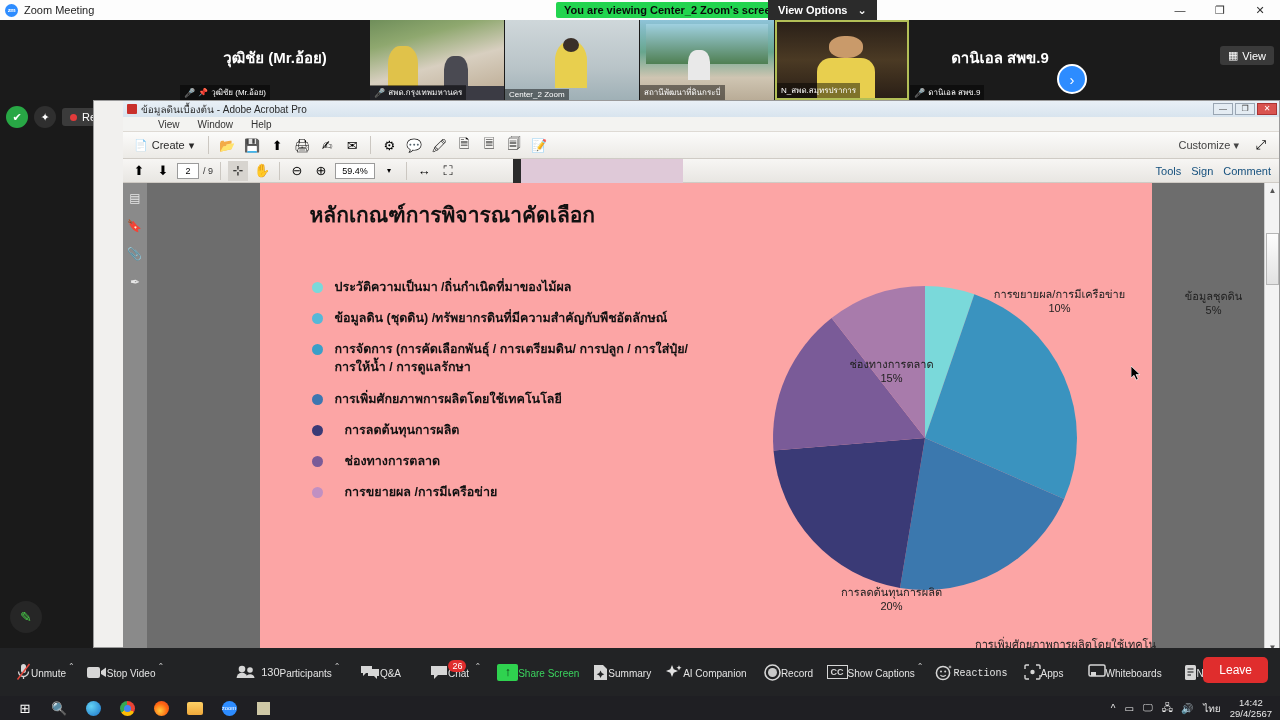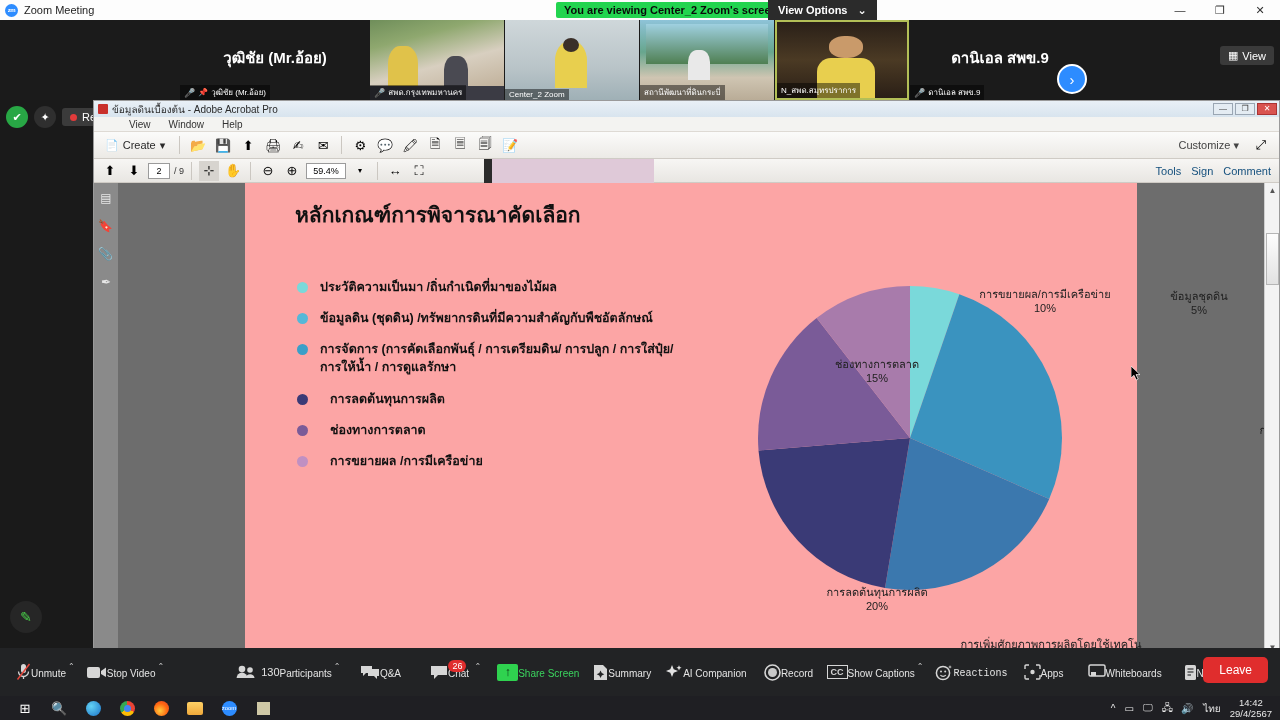--- a/index.html
+++ b/index.html
@@ -47,21 +47,21 @@
   .rec-badge { display:flex; align-items:center; gap:5px; background:#3b3b3b; color:#fff;
     font-size:11px; padding:3px 8px; border-radius:3px; }
   .rec-dot { width:7px; height:7px; border-radius:50%; background:#e23b3b; }
   .pencil-fab { position:absolute; left:10px; top:601px; width:32px; height:32px;
     border-radius:50%; background:#262626; color:#4ad04a; font-size:14px;
     display:flex; align-items:center; justify-content:center; }
   .signin { position:absolute; right:12px; top:108px; color:#ddd; font-size:11px; }
 
   
   .acro { position:absolute; left:93px; top:100px; width:1187px; height:548px;
-    background:#f1f0ee; border:1px solid #9a9a9a; }
+    background:#f1f0ee; border:1px solid #9a9a9a;padding-left:29px; }
   .acro-title { height:16px; background:linear-gradient(#e9f0f6,#d8e4ee);
     display:flex; align-items:center; font-size:10px; color:#2a2a2a; padding-left:4px; }
   .acro-icon { width:10px; height:10px; background:#c9302c; margin-right:4px; border-radius:1px;}
   .acro-winbtns { position:absolute; right:2px; top:2px; display:flex; gap:2px; }
   .acro-winbtns span { width:20px; height:12px; border:1px solid #9aa6b3; background:#e4ecf3;
     font-size:8px; text-align:center; line-height:10px; color:#333; }
   .acro-winbtns span.cl { background:#d9534f; color:#fff; border-color:#a33; }
   .acro-menu { height:15px; background:#f3f3f1; display:flex; align-items:center; gap:18px;
     padding-left:35px; font-size:10px; color:#333; border-bottom:1px solid #dedad4; }
   .acro-tb { height:27px; background:linear-gradient(#fbfbfa,#eceae6);
@@ -318,20 +318,24 @@
               <span class="dot" style="background:#7ad9da"></span>
               <span class="tx">ประวัติความเป็นมา /ถิ่นกำเนิดที่มาของไม้ผล</span>
             </div>
             <div class="bl">
               <span class="dot" style="background:#55b8d8"></span>
               <span class="tx">ข้อมูลดิน (ชุดดิน) /ทรัพยากรดินที่มีความสำคัญกับพืชอัตลักษณ์</span>
             </div>
             <div class="bl">
               <span class="dot" style="background:#3a9fc8"></span>
               <span class="tx">การจัดการ  (การคัดเลือกพันธุ์ / การเตรียมดิน/ การปลูก / การใส่ปุ๋ย/ การให้น้ำ / การดูแลรักษา</span>
+            </div>
+            <div class="bl">
+              <span class="dot" style="background:#3d76b0"></span>
+              <span class="tx">การเพิ่มศักยภาพการผลิตโดยใช้เทคโนโลยี</span>
             </div>
             <div class="bl indent">
               <span class="dot" style="background:#3a3a76"></span>
               <span class="tx">การลดต้นทุนการผลิต</span>
             </div>
             <div class="bl indent">
               <span class="dot" style="background:#7a5b98"></span>
               <span class="tx">ช่องทางการตลาด</span>
             </div>
             <div class="bl indent">

